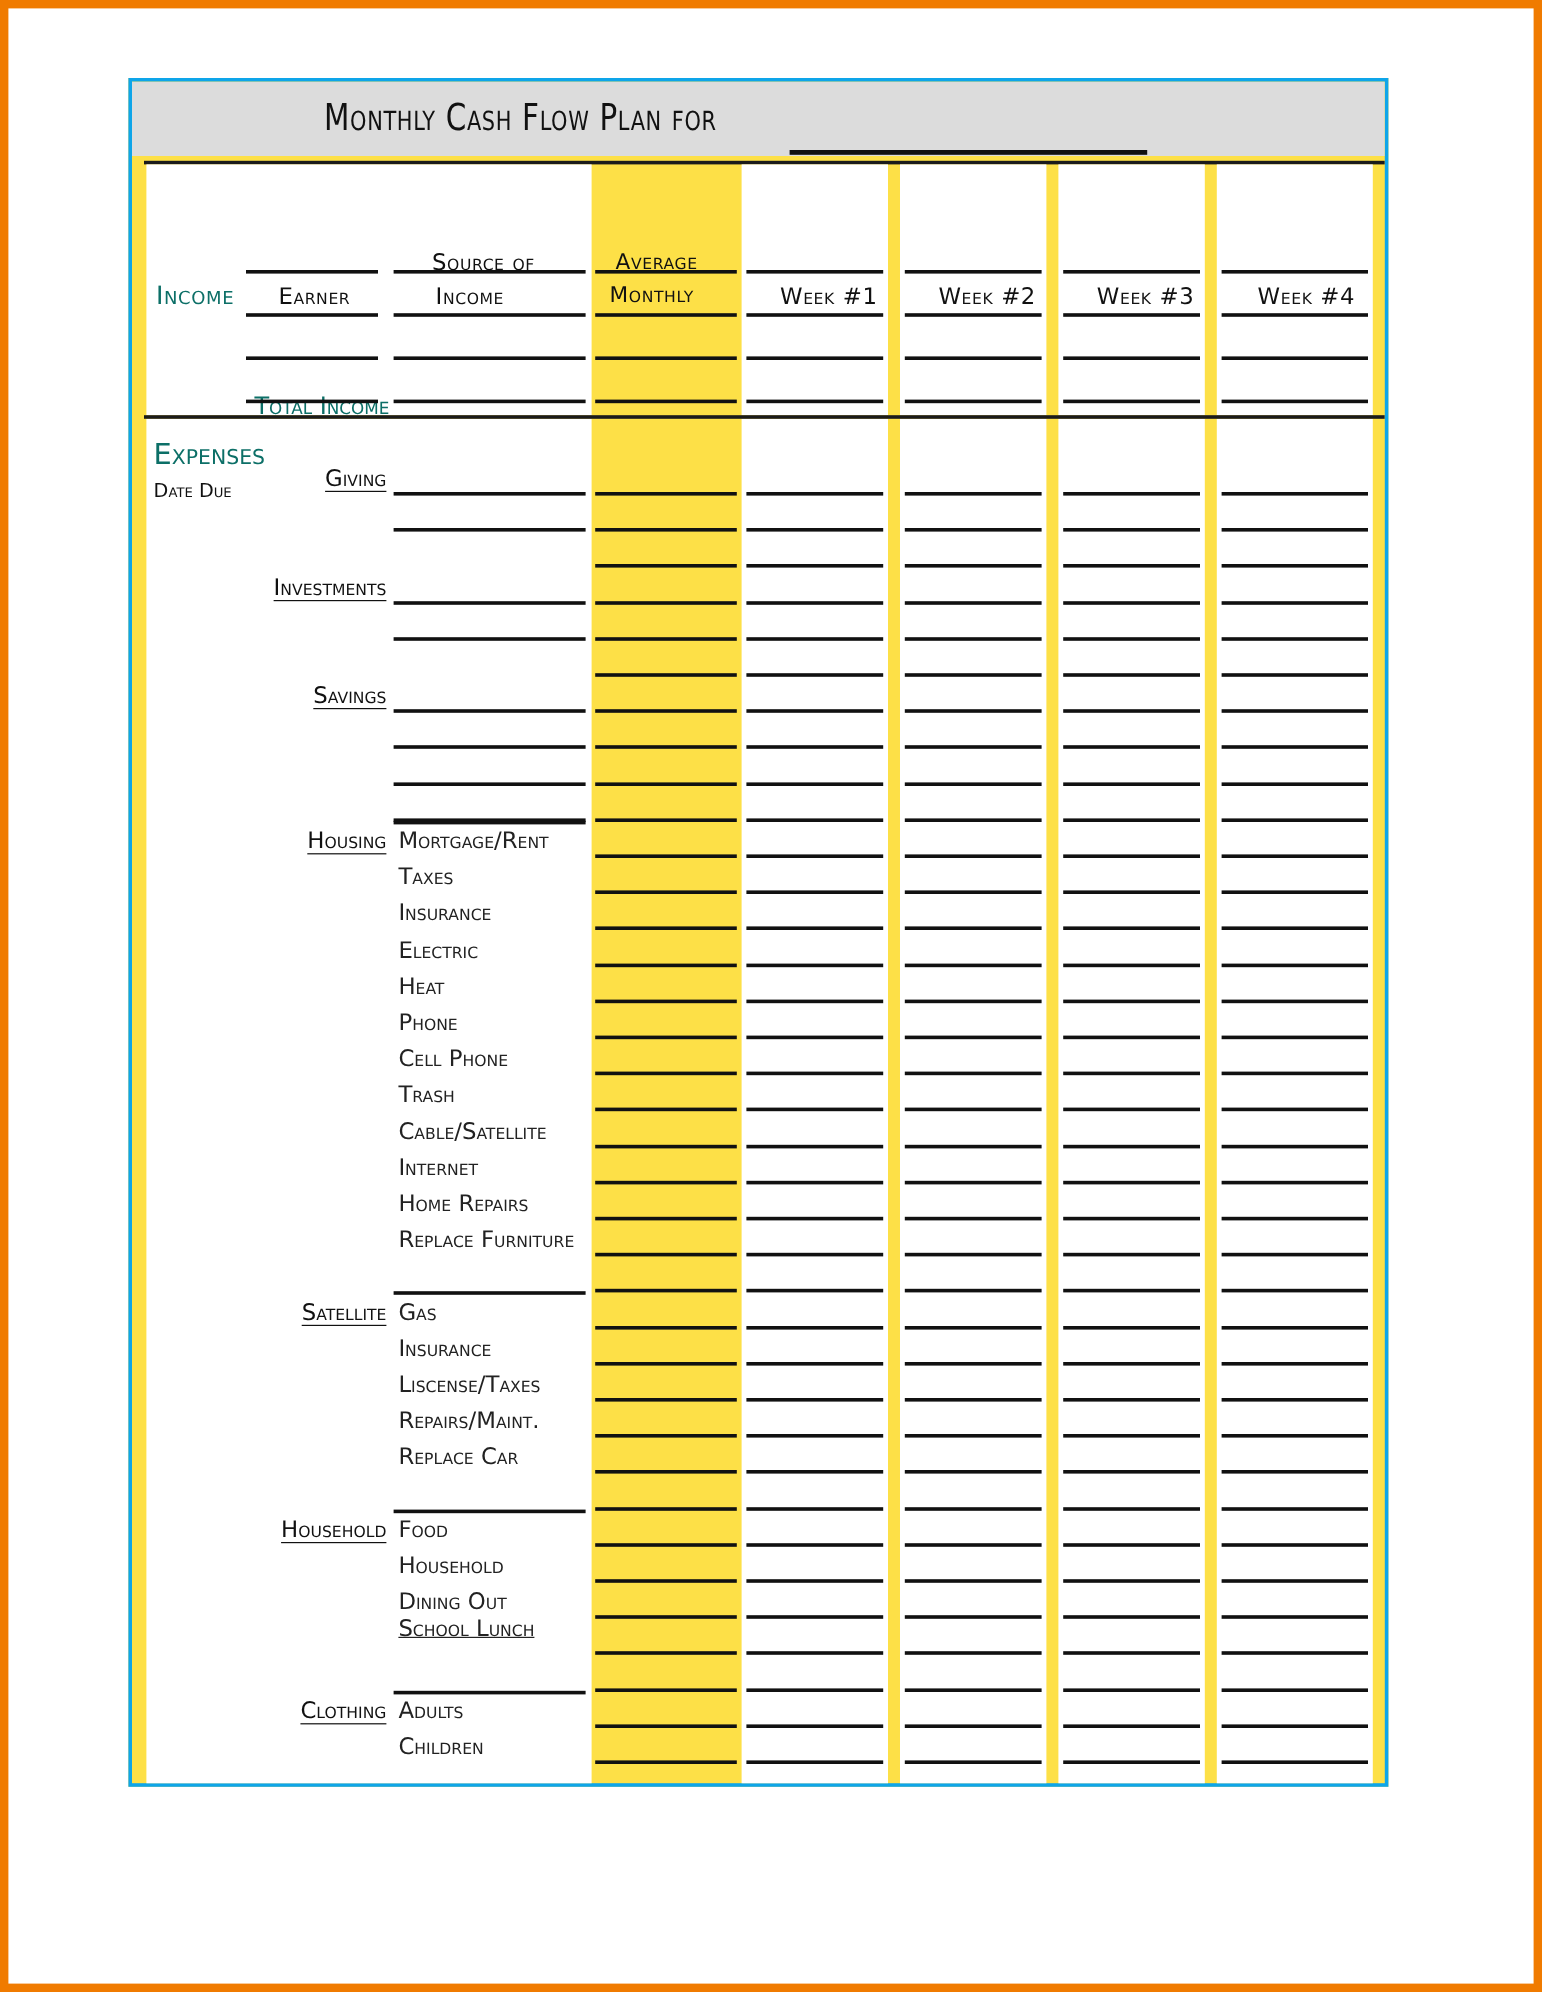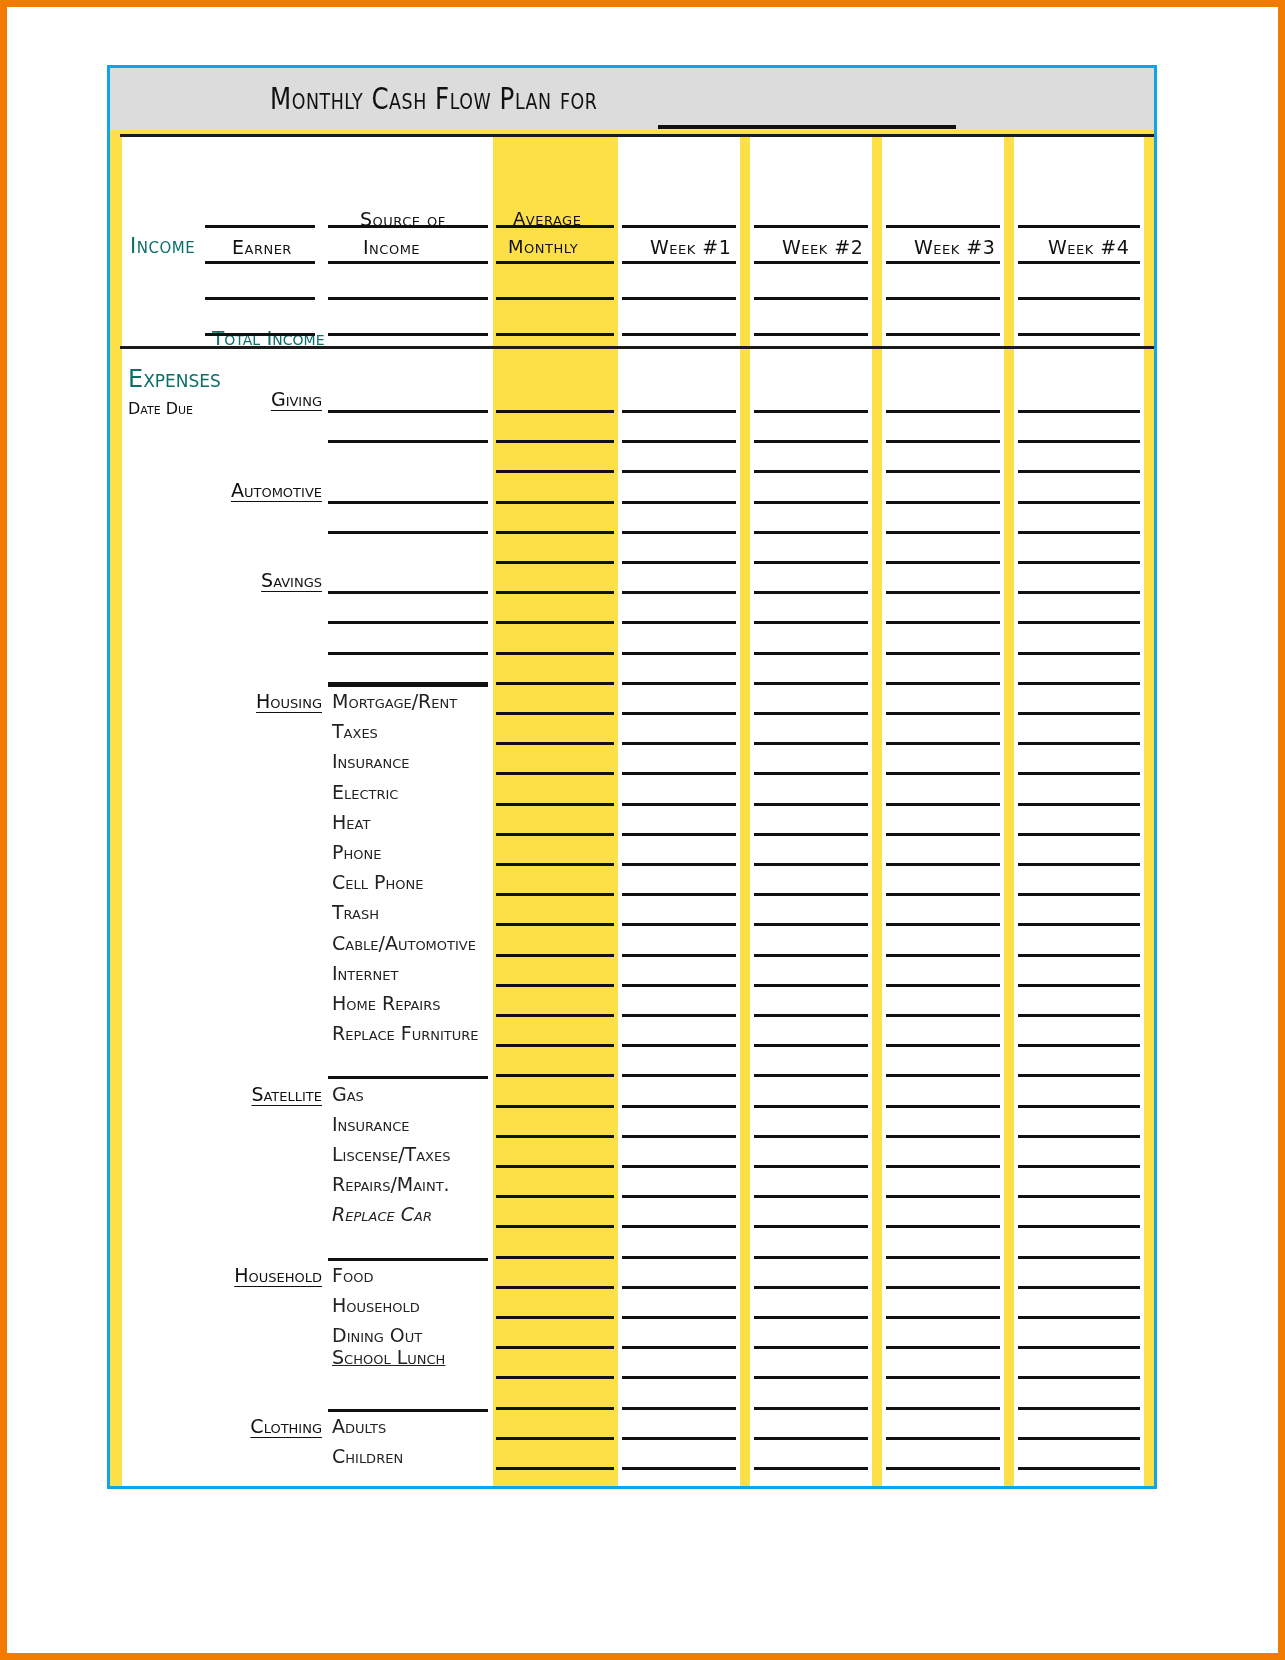--- a/index.html
+++ b/index.html
@@ -380,48 +380,48 @@
       <div class="uline" style="left:776px; top:1369px; width:114px;"></div>
       <div class="uline" style="left:908px; top:1369px; width:122px;"></div>
       <div class="uline" style="left:386px; top:1399px; width:118px;"></div>
       <div class="uline" style="left:512px; top:1399px; width:114px;"></div>
       <div class="uline" style="left:644px; top:1399px; width:114px;"></div>
       <div class="uline" style="left:776px; top:1399px; width:114px;"></div>
       <div class="uline" style="left:908px; top:1399px; width:122px;"></div>
       <div class="cat" style="left:82px; top:320px;">Giving</div>
       <div class="uline" style="left:218px; top:342px; width:160px;"></div>
       <div class="uline" style="left:218px; top:372px; width:160px;"></div>
-      <div class="cat" style="left:82px; top:411px;">Automotive</div>
+      <div class="cat" style="left:82px; top:411px;">Investments</div>
       <div class="uline" style="left:218px; top:433px; width:160px;"></div>
       <div class="uline" style="left:218px; top:463px; width:160px;"></div>
       <div class="cat" style="left:82px; top:501px;">Savings</div>
       <div class="uline" style="left:218px; top:523px; width:160px;"></div>
       <div class="uline" style="left:218px; top:553px; width:160px;"></div>
       <div class="uline" style="left:218px; top:584px; width:160px;"></div>
       <div class="grp-rule" style="top:616px;"></div>
       <div class="cat" style="left:82px; top:622px;">Housing</div>
       <div class="item" style="top:622px;">Mortgage/Rent</div>
       <div class="item" style="top:652px;">Taxes</div>
       <div class="item" style="top:682px;">Insurance</div>
       <div class="item" style="top:713px;">Electric</div>
       <div class="item" style="top:743px;">Heat</div>
       <div class="item" style="top:773px;">Phone</div>
       <div class="item" style="top:803px;">Cell Phone</div>
       <div class="item" style="top:833px;">Trash</div>
-      <div class="item" style="top:864px;">Cable/Automotive</div>
+      <div class="item" style="top:864px;">Cable/Satellite</div>
       <div class="item" style="top:894px;">Internet</div>
       <div class="item" style="top:924px;">Home Repairs</div>
       <div class="item" style="top:954px;">Replace Furniture</div>
       <div class="grp-rule" style="top:1008px;"></div>
       <div class="cat" style="left:82px; top:1015px;">Satellite</div>
       <div class="item" style="top:1015px;">Gas</div>
       <div class="item" style="top:1045px;">Insurance</div>
       <div class="item" style="top:1075px;">Liscense/Taxes</div>
       <div class="item" style="top:1105px;">Repairs/Maint.</div>
-      <div class="item" style="top:1135px;font-style:italic;">Replace Car</div>
+      <div class="item" style="top:1135px;">Replace Car</div>
       <div class="grp-rule" style="top:1190px;"></div>
       <div class="cat" style="left:82px; top:1196px;">Household</div>
       <div class="item" style="top:1196px;">Food</div>
       <div class="item" style="top:1226px;">Household</div>
       <div class="item" style="top:1256px;">Dining Out</div>
       <div class="item" style="top:1278px;text-decoration:underline;">School Lunch</div>
       <div class="grp-rule" style="top:1341px;"></div>
       <div class="cat" style="left:82px; top:1347px;">Clothing</div>
       <div class="item" style="top:1347px;">Adults</div>
       <div class="item" style="top:1377px;">Children</div>

